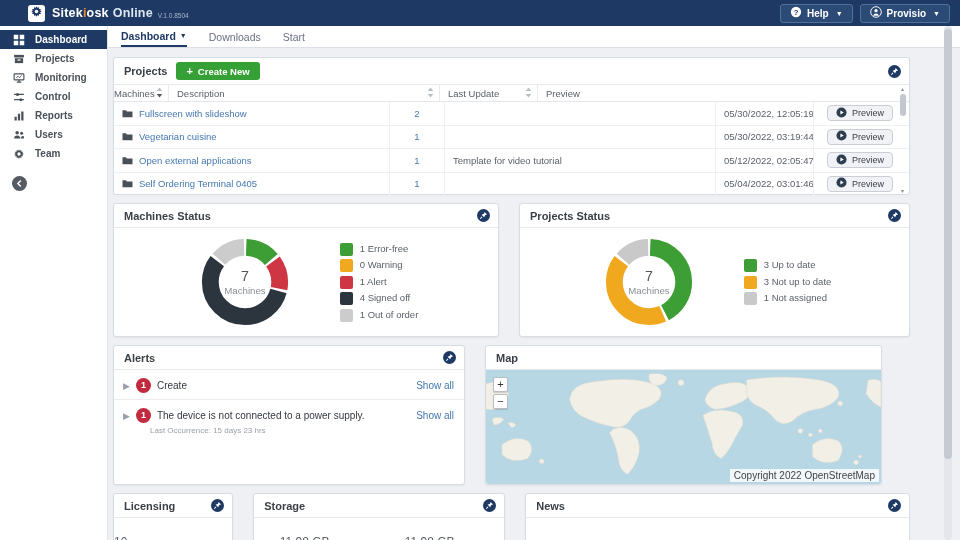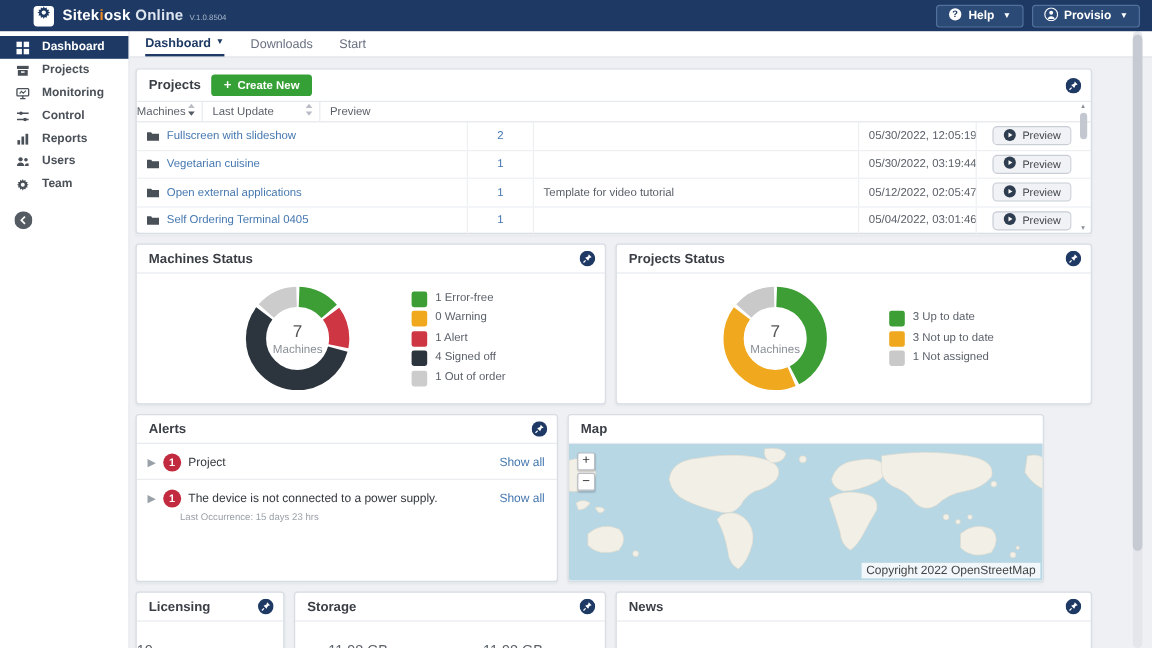--- a/index.html
+++ b/index.html
@@ -26,21 +26,21 @@
 .main{position:absolute;left:108px;top:26px;width:852px;height:514px}
 .tabbar{height:22px;background:#fff;border-bottom:1px solid #dcdfe5;display:flex;align-items:stretch;padding-left:13px;gap:22px}
 .tab{display:flex;align-items:center;font-size:10.5px;color:#697080;cursor:pointer;gap:4px}
 .tab.active{color:#1e3a64;font-weight:bold;border-bottom:2px solid #1e3a64}
 .tab .caret{font-size:7px}
 .content{position:absolute;top:22px;left:0;width:852px;height:492px;overflow:hidden;padding:9px 0 0 5px}
 .panel{background:#fff;border:1px solid #d8dce3;border-radius:3px;box-shadow:0 1px 2px rgba(40,50,70,.05)}
 .panel-head{height:24px;display:flex;align-items:center;padding:0 8px 0 10px;border-bottom:1px solid #e6e9ee}
 .panel-title{font-size:11px;font-weight:bold;color:#3a3f46}
 .pin-btn{margin-left:auto;width:13px;height:13px;cursor:pointer;display:flex}
-.prow{display:flex;gap:8px;margin-bottom:8px;width:797px}
+.prow{display:flex;gap:20px;margin-bottom:8px;width:797px}
 
 .projects-panel{width:797px;height:138px;margin-bottom:8px;position:relative}
 .projects-panel .panel-head{height:27px}
 .create-btn{margin-left:9px;display:flex;align-items:center;gap:5px;background:#35a035;color:#fff;border:none;border-radius:3px;height:18px;padding:0 10px;font-size:9.5px;font-weight:bold;cursor:pointer}
 .create-btn .plus{font-size:11px;font-weight:bold}
 .tbl{position:relative}
 .tbl-head{display:flex;height:17px;border-bottom:1px solid #e4e7ec;font-size:9.5px;color:#5a6069}
 .th{display:flex;align-items:center;padding:0 5px 0 8px;border-right:1px solid #e8ebef;cursor:pointer}
 .th .lbl{flex:1}
 .tbl-row{display:flex;height:23.5px;border-bottom:1px solid #edeff3;font-size:9.5px}
@@ -238,20 +238,27 @@
         </div>
         <div class="tbl">
           <div class="tbl-head" id="tbl-head">
               <div class="th c2">
                 <span class="lbl">Machines</span>
                 <span><svg width="7" height="11" viewBox="0 0 7 11">
                     <path d="M3.5 0.5 L6.3 4 H0.7 Z" fill="#b9bdc6"></path>
                     <path d="M3.5 10.5 L6.3 7 H0.7 Z" fill="#555b63"></path>
                   </svg></span>
               </div>
+              <div class="th c3">
+                <span class="lbl">Description</span>
+                <span><svg width="7" height="11" viewBox="0 0 7 11">
+                    <path d="M3.5 0.5 L6.3 4 H0.7 Z" fill="#b9bdc6"></path>
+                    <path d="M3.5 10.5 L6.3 7 H0.7 Z" fill="#b9bdc6"></path>
+                  </svg></span>
+              </div>
               <div class="th c4">
                 <span class="lbl">Last Update</span>
                 <span><svg width="7" height="11" viewBox="0 0 7 11">
                     <path d="M3.5 0.5 L6.3 4 H0.7 Z" fill="#b9bdc6"></path>
                     <path d="M3.5 10.5 L6.3 7 H0.7 Z" fill="#b9bdc6"></path>
                   </svg></span>
               </div>
               <div class="th c5">
                 <span class="lbl">Preview</span>
               </div>
@@ -455,21 +462,21 @@
                   <path d="M8.2 3.2 L10.8 5.8 L8.9 6.4 L7.7 9 L5 6.3 L7.6 5.1 Z" fill="#fff"></path>
                   <path d="M5.4 8.6 L3.5 10.5" stroke="#fff" stroke-width="1.1"></path>
                 </svg>
               </span>
           </div>
           <div id="alerts-list">
               <div class="alert-item">
                 <div class="alert-line">
                   <span class="alert-caret">▶</span>
                   <span class="alert-badge">1</span>
-                  <span class="alert-title">Project</span>
+                  <span class="alert-title">Create</span>
                   <span class="alert-showall">Show all</span>
                 </div>
               </div>
               <div class="alert-item">
                 <div class="alert-line">
                   <span class="alert-caret">▶</span>
                   <span class="alert-badge">1</span>
                   <span class="alert-title">The device is not connected to a power supply.</span>
                   <span class="alert-showall">Show all</span>
                 </div>

